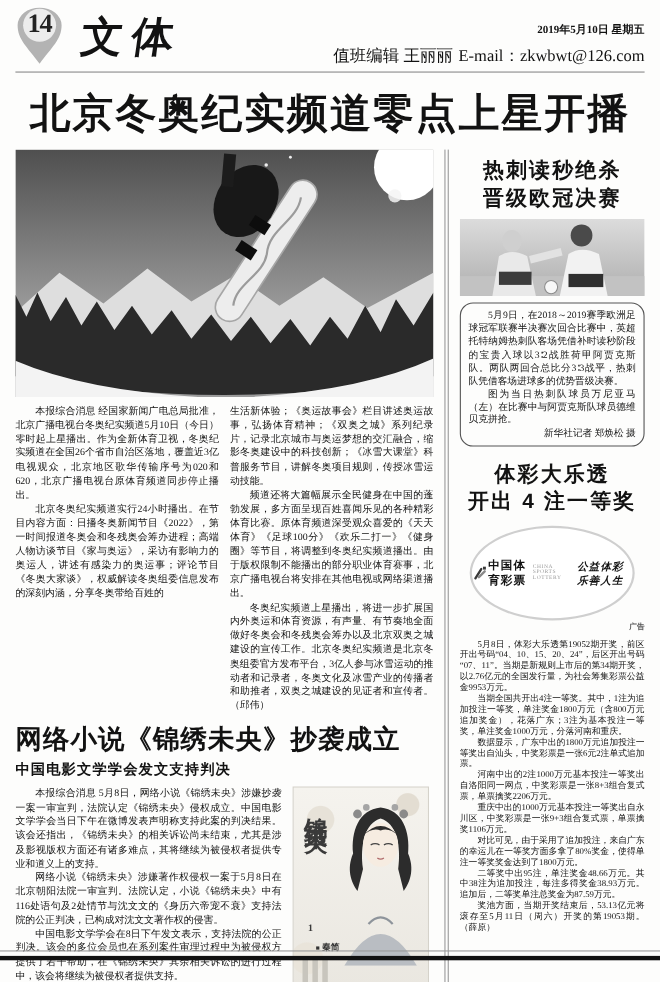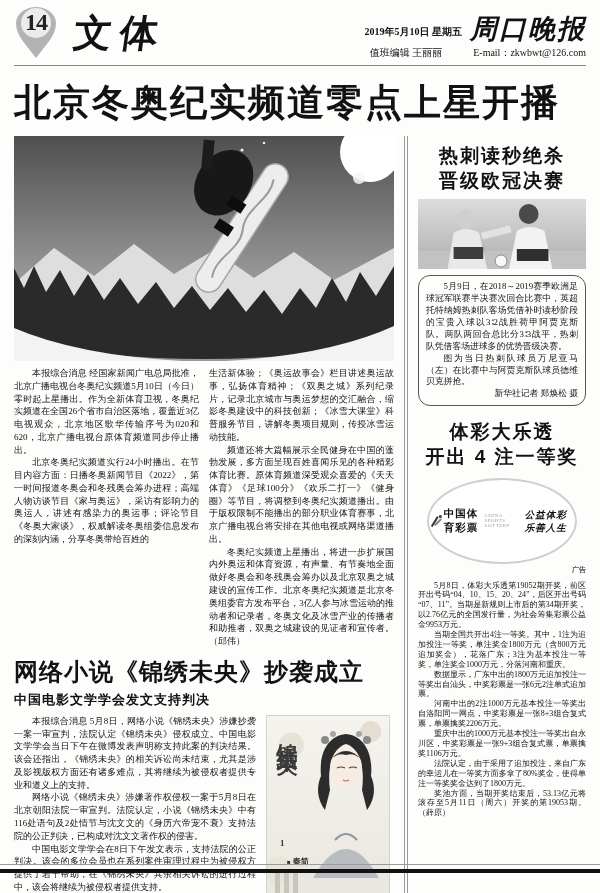--- a/index.html
+++ b/index.html
@@ -18,27 +18,27 @@
     font-size:24px; font-weight:bold; color:#222; letter-spacing:-1px;
   }
   .section-name{
     font-size:38px; font-weight:bold; margin-left:14px; letter-spacing:8px;
     transform:skewX(-8deg); font-family:"Liberation Serif",serif;
   }
   .mh-right{text-align:right;}
   .date-row{display:flex; align-items:flex-end; justify-content:flex-end; gap:8px;}
   .date-text{font-size:10px; font-weight:bold; padding-bottom:4px;}
   .paper-logo{font-size:27px; font-weight:900; font-style:italic; letter-spacing:2px; line-height:1;}
-  .editor-row{display:flex; justify-content:flex-end; gap:31px; font-size:10px; margin-top:3px;}
+  .editor-row{display:flex; justify-content:flex-end; gap:5px; font-size:15px; margin-top:3px;}
   .header-rule{border:0; border-top:1px solid #8a8a8a; margin:5px 0 0;}
 
   
   .main-headline{
     margin:12px 0 8px; font-size:37px; font-weight:900; letter-spacing:2px;
-    white-space:nowrap; font-family:"Liberation Serif",serif;
+    white-space:nowrap; font-family:"Liberation Serif",serif;text-align:center;
   }
 
   
   .content{display:flex; gap:10px;}
   .left-col{width:380px; flex:0 0 auto;}
   .sidebar{flex:1; border-left:4px double #9a9a9a; padding:4px 0 0 10px; min-width:0;}
 
   .main-photo{width:380px; height:225px; display:block;}
   .article-cols{display:flex; gap:10px; margin-top:6px;}
   .article-cols .col{width:50%; font-size:9px; line-height:1.42; text-align:justify;}
@@ -118,21 +118,20 @@
           <path d="M22 52 C11 37 2 30 2 17 A20 16 0 1 1 42 17 C42 30 33 37 22 52 Z" fill="#b3b3b3"></path>
           <circle cx="22" cy="17" r="15" fill="#ececec"></circle>
         </svg>
         <span class="num">14</span>
       </div>
       <div class="section-name">文体</div>
     </div>
     <div class="mh-right">
       <div class="date-row">
         <span class="date-text">2019年5月10日 星期五</span>
-        <span class="paper-logo">周口晚报</span>
       </div>
       <div class="editor-row">
         <span>值班编辑 王丽丽</span>
         <span>E-mail：zkwbwt@126.com</span>
       </div>
     </div>
   </header>
   <hr class="header-rule">
 
   <h1 class="main-headline">北京冬奥纪实频道零点上星开播</h1>
@@ -266,21 +265,22 @@
           <span class="logo-slogan">公益体彩 乐善人生</span>
         </div>
         <span class="ad-label">广告</span>
       </div>
       <div class="lottery-text">
         <p>5月8日，体彩大乐透第19052期开奖，前区开出号码“04、10、15、20、24”，后区开出号码“07、11”。当期是新规则上市后的第34期开奖，以2.76亿元的全国发行量，为社会筹集彩票公益金9953万元。</p>
         <p>当期全国共开出4注一等奖。其中，1注为追加投注一等奖，单注奖金1800万元（含800万元追加奖金），花落广东；3注为基本投注一等奖，单注奖金1000万元，分落河南和重庆。</p>
         <p>数据显示，广东中出的1800万元追加投注一等奖出自汕头，中奖彩票是一张6元2注单式追加票。</p>
         <p>河南中出的2注1000万元基本投注一等奖出自洛阳同一网点，中奖彩票是一张8+3组合复式票，单票擒奖2206万元。</p>
         <p>重庆中出的1000万元基本投注一等奖出自永川区，中奖彩票是一张9+3组合复式票，单票擒奖1106万元。</p>
-        <p>法院认定，由于采用了追加投注，来自广东的幸运儿在一等奖方面多拿了80%奖金，使得单注一等奖奖金达到了1800万元。</p>
+        <p>对比可见，由于采用了追加投注，来自广东的幸运儿在一等奖方面多拿了80%奖金，使得单注一等奖奖金达到了1800万元。</p>
+        <p>二等奖中出95注，单注奖金48.66万元。其中38注为追加投注，每注多得奖金38.93万元。追加后，二等奖单注总奖金为87.59万元。</p>
         <p>奖池方面，当期开奖结束后，53.13亿元将滚存至5月11日（周六）开奖的第19053期。 （薛原）</p>
       </div>
     </aside>
   </div>
 
   <div class="end-rules">
     <hr class="thin">
       <hr class="thick">
   </div>
 </div>

